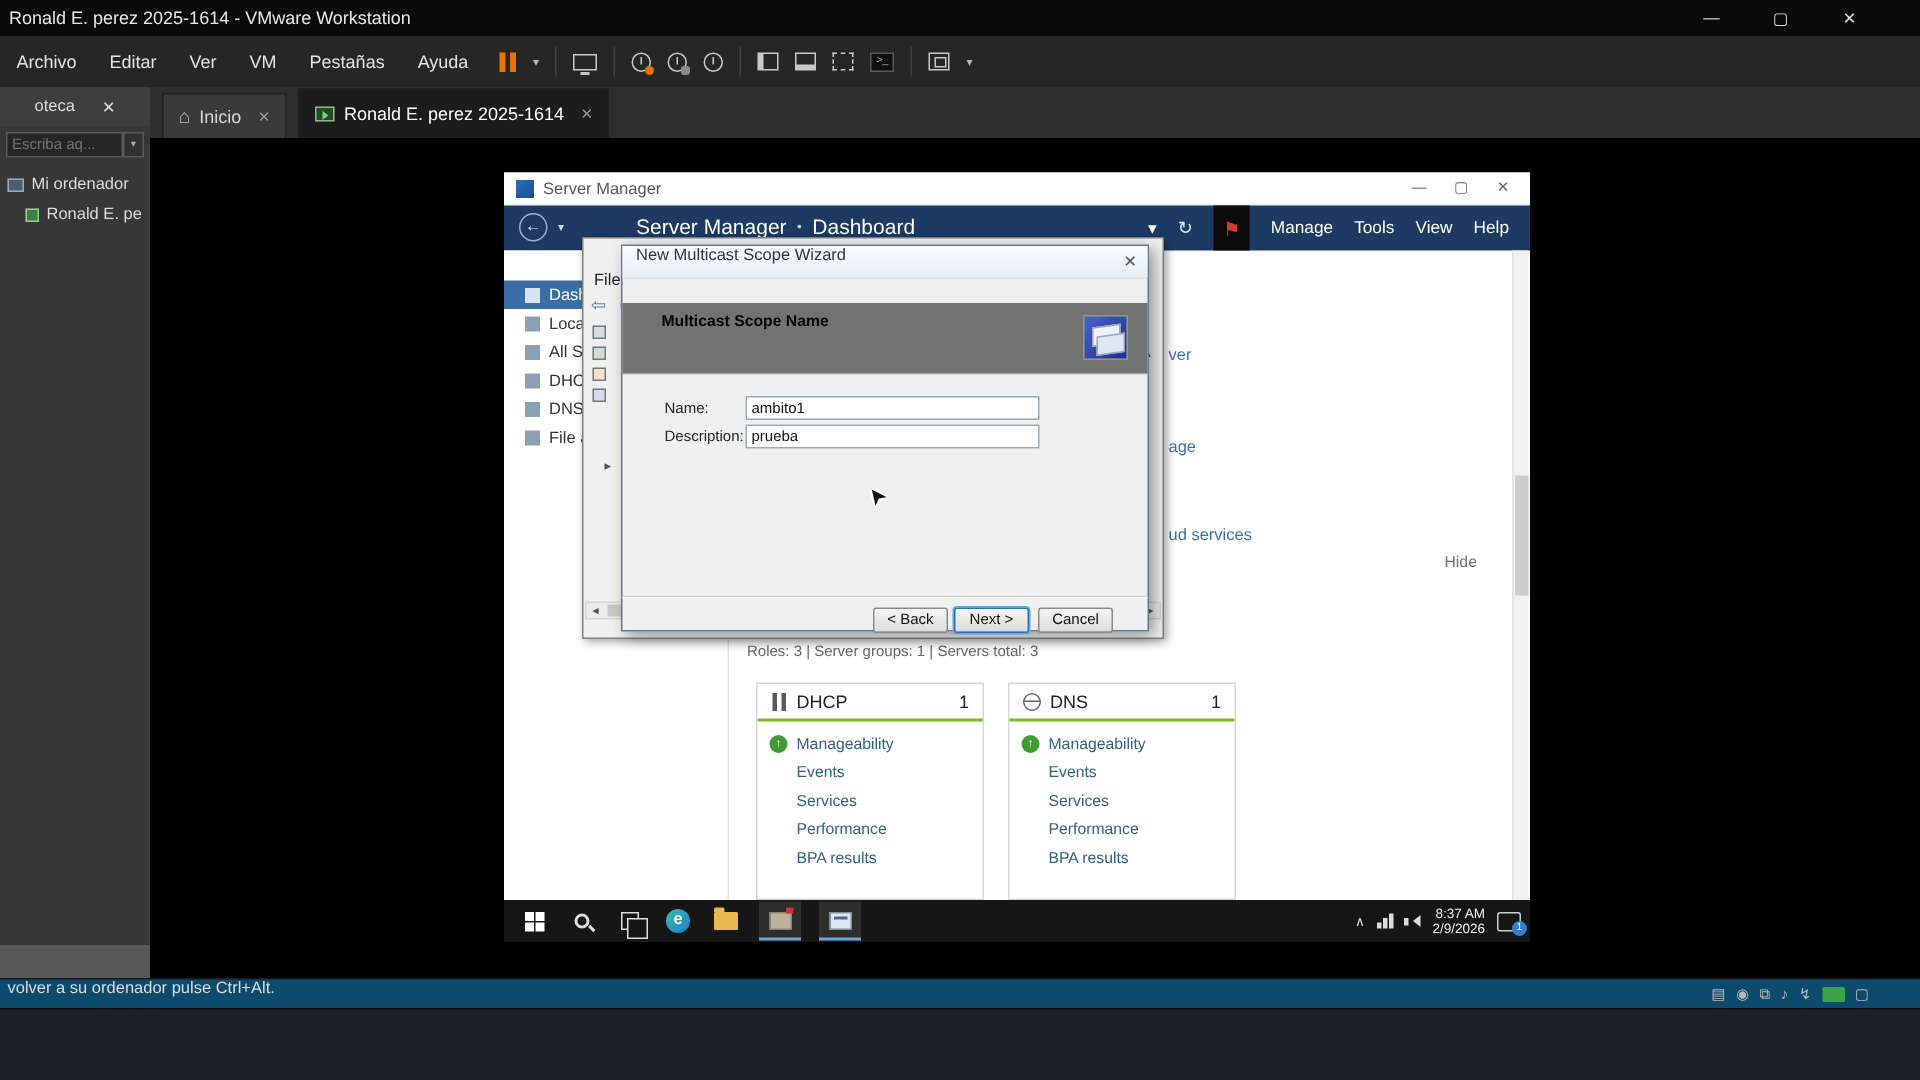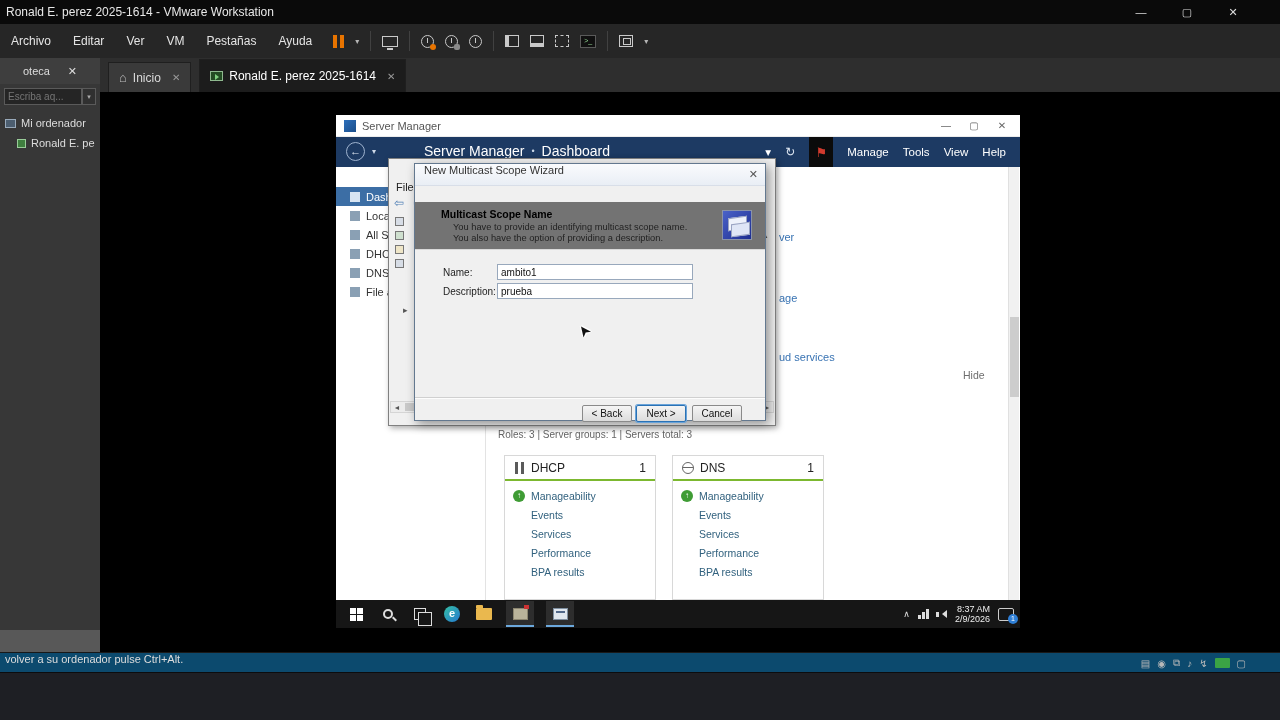--- a/index.html
+++ b/index.html
@@ -412,21 +412,20 @@
       </div>
     </div>
 
     <div id="wizard">
       <div class="wz-title">
         <span>New Multicast Scope Wizard</span>
       </div>
       <span class="wz-close">✕</span>
       <div class="wz-head">
         <span class="wz-heading">Multicast Scope Name</span>
-        <span class="wz-sub">You have to provide an identifying multicast scope name. You also have the option of providing a description.</span>
         <span class="wz-icon"></span>
       </div>
       <span class="wz-lbl" id="wz-lbl-name">Name:</span>
       <input class="wz-input" id="wz-in-name" value="ambito1" style="">
       <span class="wz-lbl" id="wz-lbl-desc">Description:</span>
       <input class="wz-input" id="wz-in-desc" value="prueba" style="">
       <div class="wz-sep"></div>
       <div class="wz-btn" id="wz-back">&lt; Back</div>
       <div class="wz-btn" id="wz-next">Next &gt;</div>
       <div class="wz-btn" id="wz-cancel">Cancel</div>

